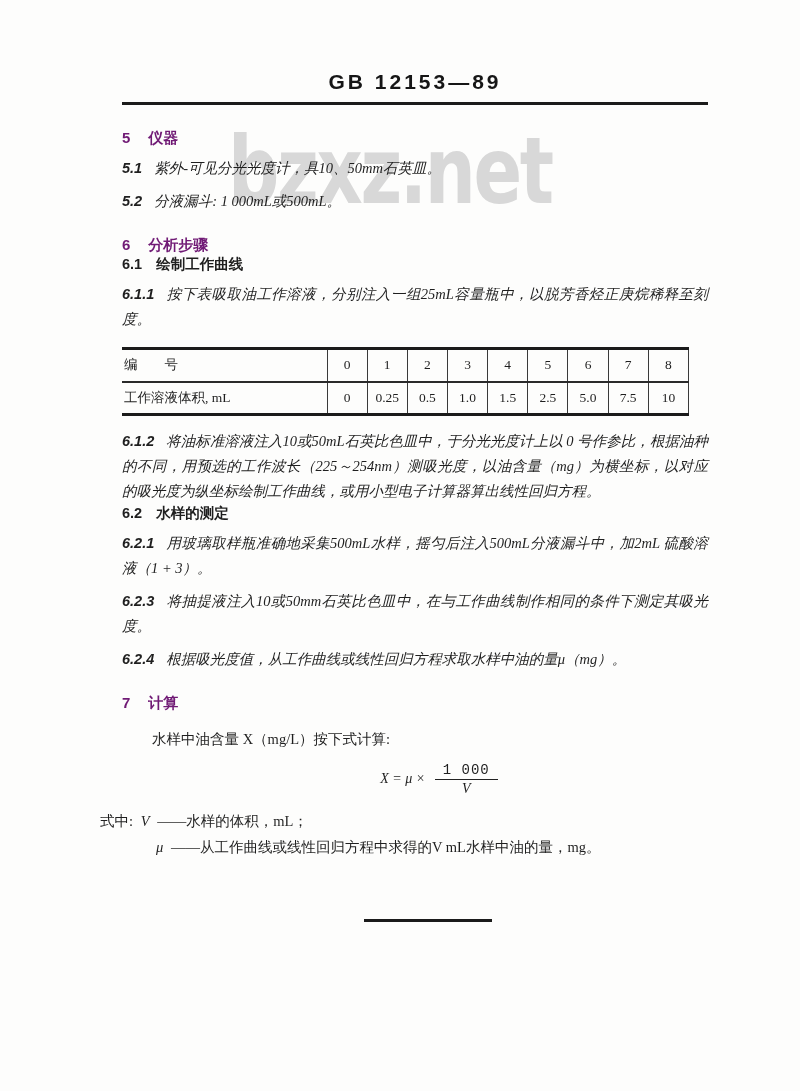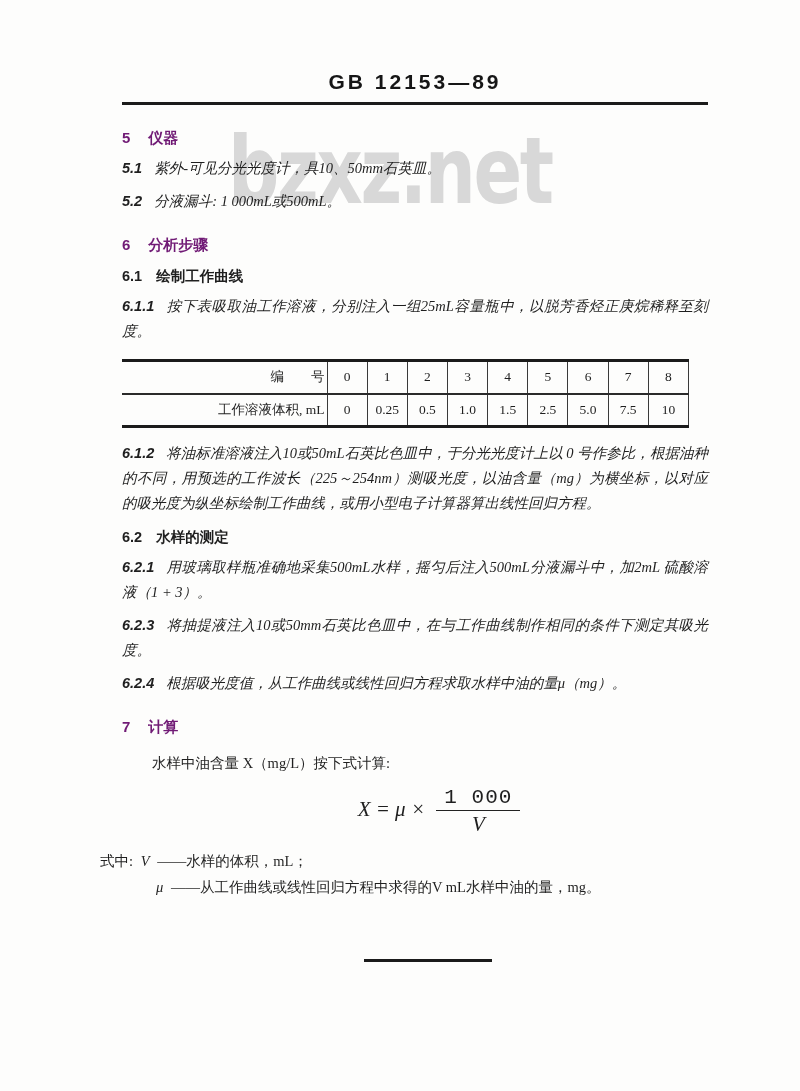--- a/index.html
+++ b/index.html
@@ -42,21 +42,21 @@
     border-top:3px solid #1b1b1b;
     width:100%;
   }
 
   .sec-h { margin-top:24px; font-weight:bold; font-size:15px; color:#701a75; }
   .sec-h .num, .clause .num {
     font-family:"Liberation Sans","DejaVu Sans",sans-serif;
     font-weight:bold;
   }
   .sec-h .num { margin-right:18px; }
-  .sub-h { margin-top:12px; font-weight:bold; font-size:14.5px; }
+  .sub-h { font-weight:bold; font-size:14.5px; }
   .sub-h .num { margin-right:14px; font-family:"Liberation Sans","DejaVu Sans",sans-serif; }
 
   .clause { margin-top:8px; line-height:25px; text-align:justify;font-style:italic; }
   .clause .num { margin-right:12px; white-space:nowrap; }
 
   .gap-lg { margin-top:22px; }
   .gap-md { margin-top:13px; }
 
   table.wtable {
     margin-top:15px;
@@ -69,26 +69,26 @@
     border-top:2px solid #2a2a2a;
     border-bottom:2px solid #2a2a2a;
     border-left:1.5px solid #3a3a3a;
     height:33px;
     text-align:center;
     vertical-align:middle;
     padding:0 2px;
   }
   table.wtable tr:first-child td { border-top:3px solid #1b1b1b; }
   table.wtable tr:last-child td { border-bottom:3px solid #1b1b1b; }
-  table.wtable td:first-child { border-left:none; width:205px; text-align:right; }
+  table.wtable td:first-child { border-left:none; width:205px; text-align:left; }
   table.wtable td:last-child { border-right:1.5px solid #3a3a3a; }
 
   .calc-intro { margin-top:14px; margin-left:30px; line-height:25px; }
   .formula-wrap { margin-top:10px; text-align:center; }
-  .formula { display:inline-block; font-style:italic; font-size:21px;margin-left:48px; }
+  .formula { display:inline-block; font-style:italic; font-size:14px;margin-left:48px; }
   .formula .frac { display:inline-block; vertical-align:middle; text-align:center; margin-left:6px; }
   .formula .frac .fnum { display:block; border-bottom:1.5px solid #222; padding:0 8px 1px; font-style:normal; letter-spacing:1px;font-family:Liberation Mono, monospace; }
   .formula .frac .fden { display:block; padding-top:1px; }
 
   .where-block { margin-top:12px; margin-left:-22px; line-height:24px; }
   .where-line2 { margin-left:52px; margin-top:2px; line-height:24px; }
   .sym { font-style:italic; margin:0 4px; }
 
   .divider {
     margin-top:60px;

